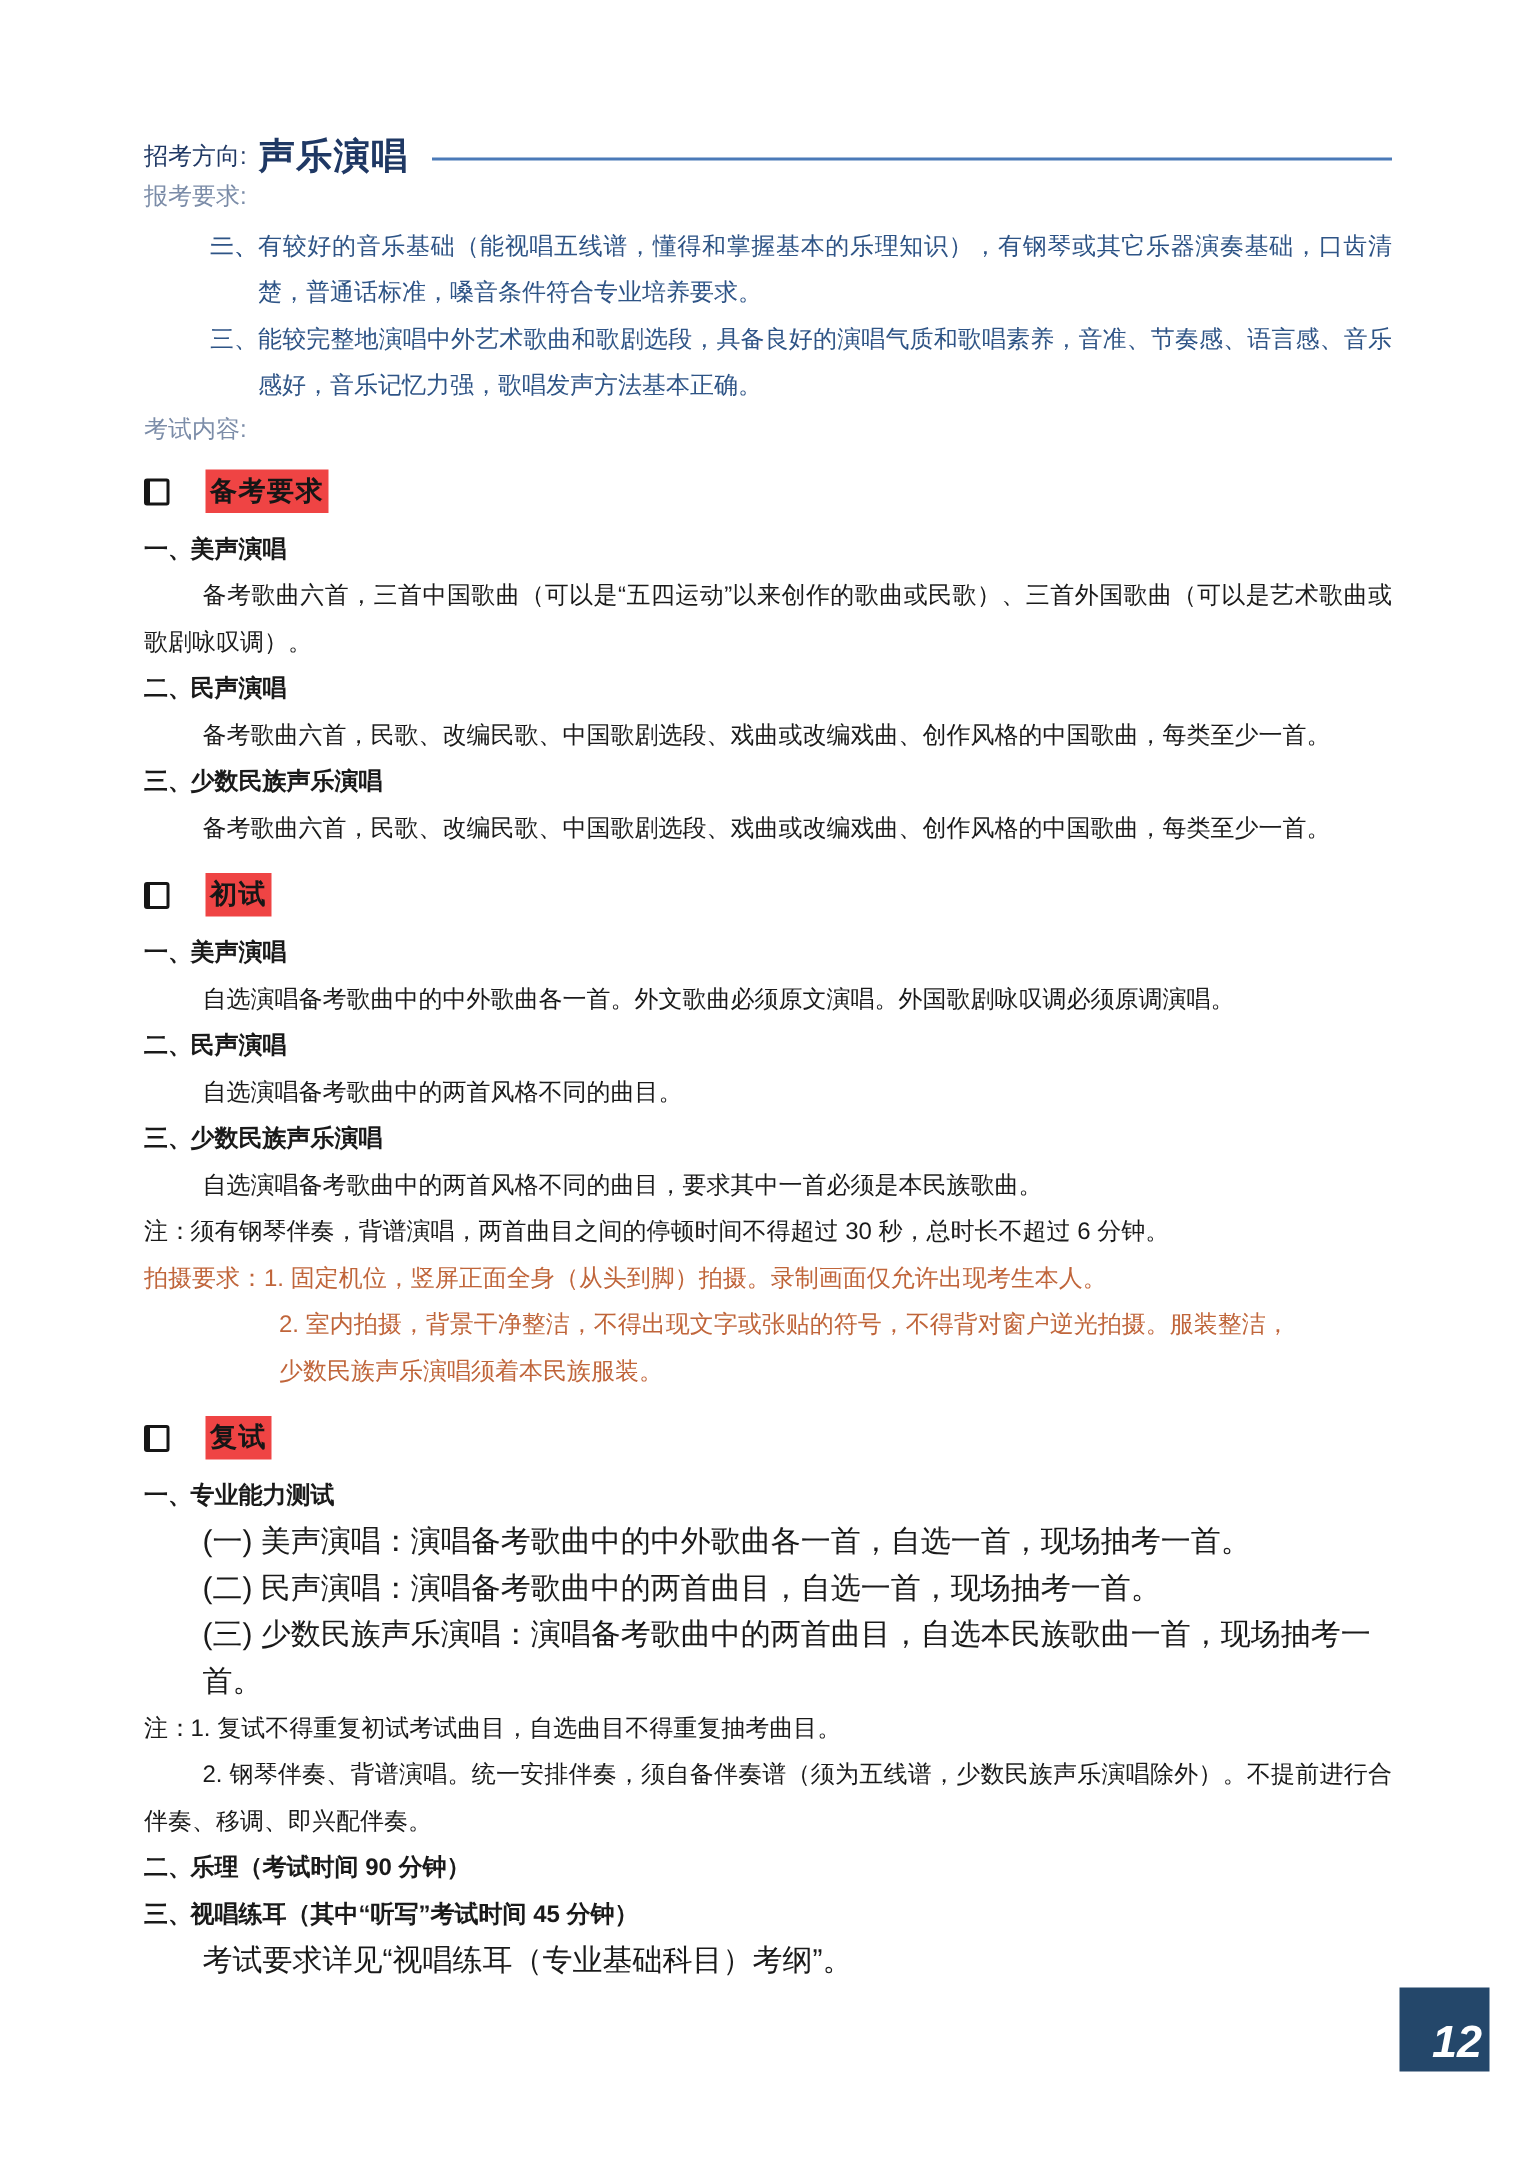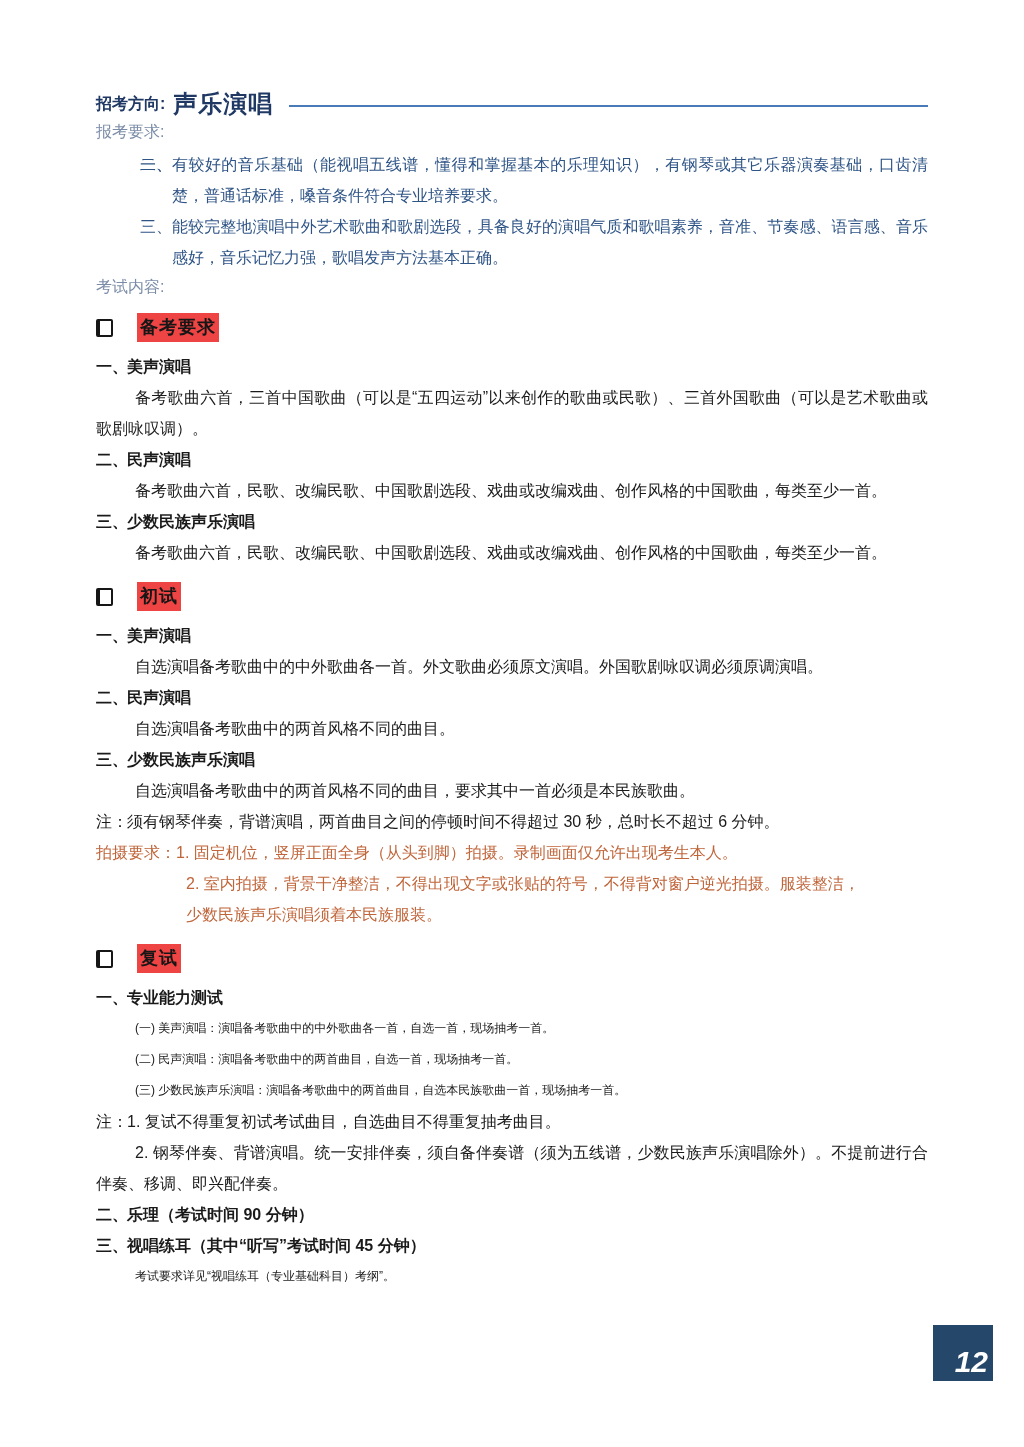--- a/index.html
+++ b/index.html
@@ -17,21 +17,21 @@
 
   
   .doc-header {
     margin-top: 88px;
     display: flex;
     align-items: center;
   }
   .hdr-label {
     font-size: 16px;
     color: #1f3864;
-    font-weight: 700;
+    font-weight: 400;
     white-space: nowrap;
   }
   .hdr-title {
     font-size: 24px;
     font-weight: bold;
     color: #1f3864;
     margin-left: 8px;
     white-space: nowrap;
     letter-spacing: 1px;
   }
@@ -99,21 +99,21 @@
     padding-left: 31px;
   }
   .sub-head .num { position: absolute; left: 0; top: 0; }
   .tind {
     font-size: 16px;
     line-height: 31px;
     text-indent: 39px;
     text-align: justify;
   }
   .ind39 {
-    font-size: 12px;
+    font-size: 20px;
     line-height: 31px;
     padding-left: 39px;
   }
   .note-line {
     position: relative;
     font-size: 16px;
     line-height: 31px;
     padding-left: 31px;
   }
   .note-line .note-label { position: absolute; left: 0; top: 0; }

